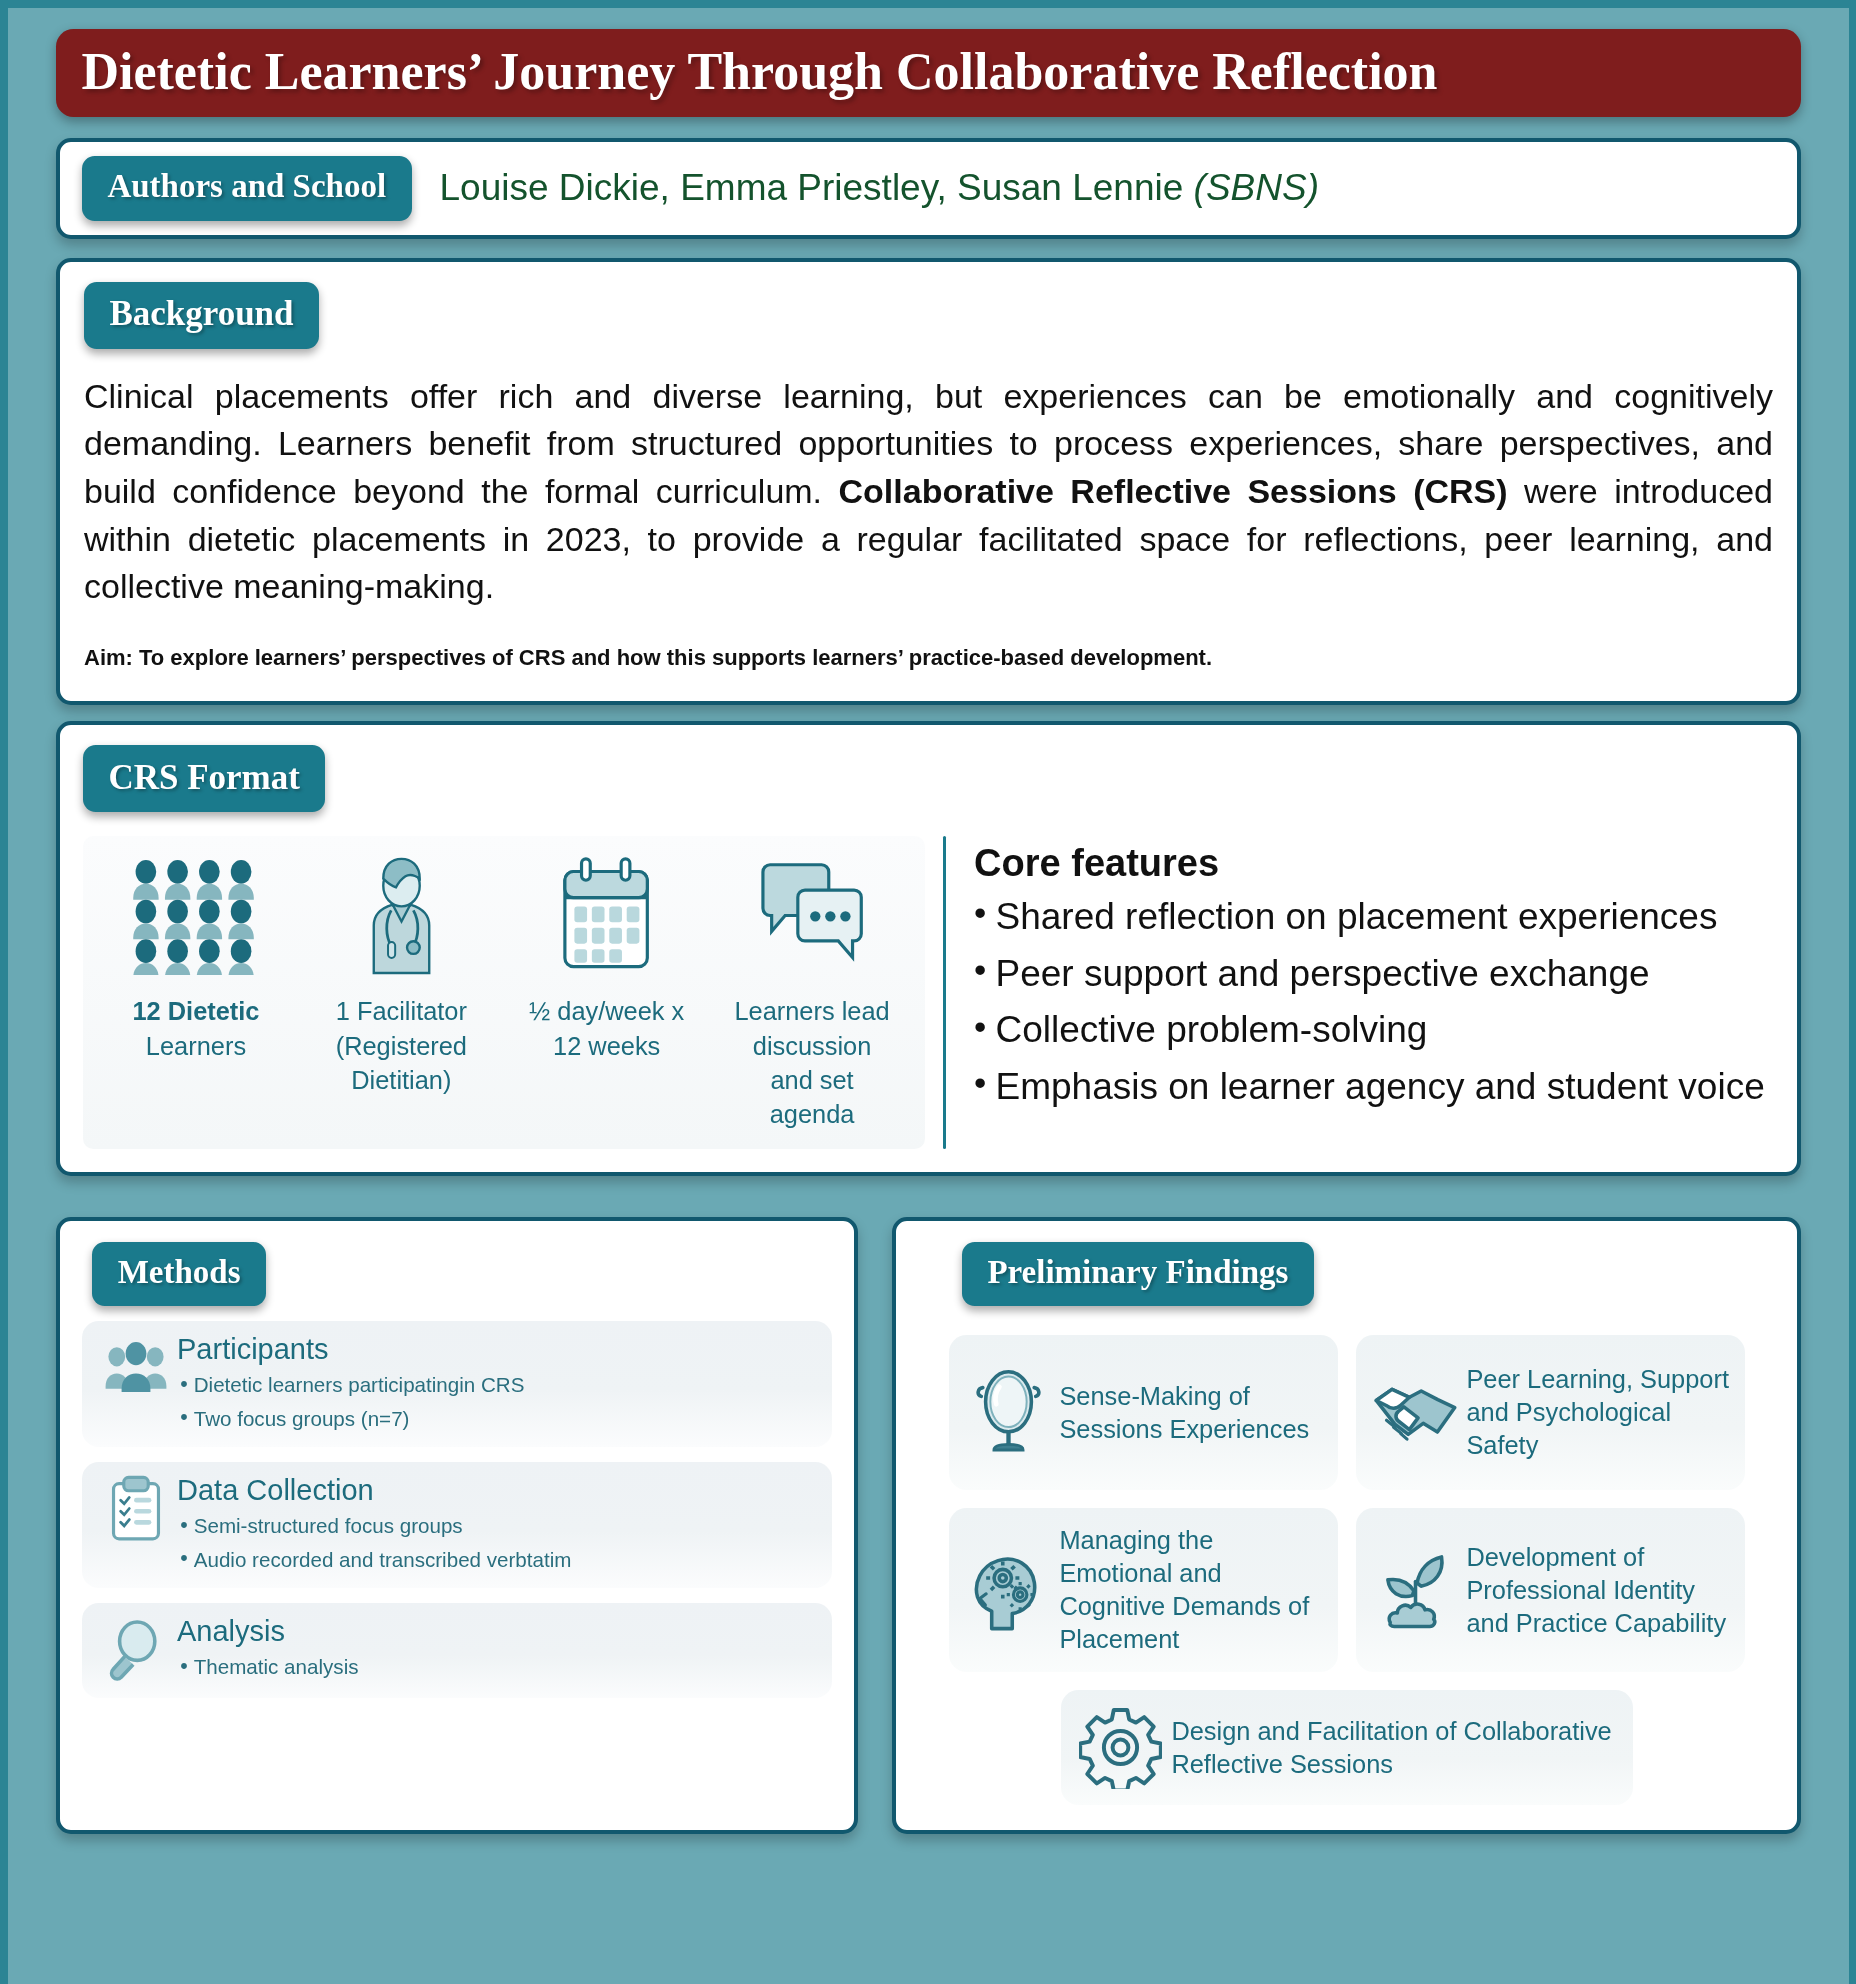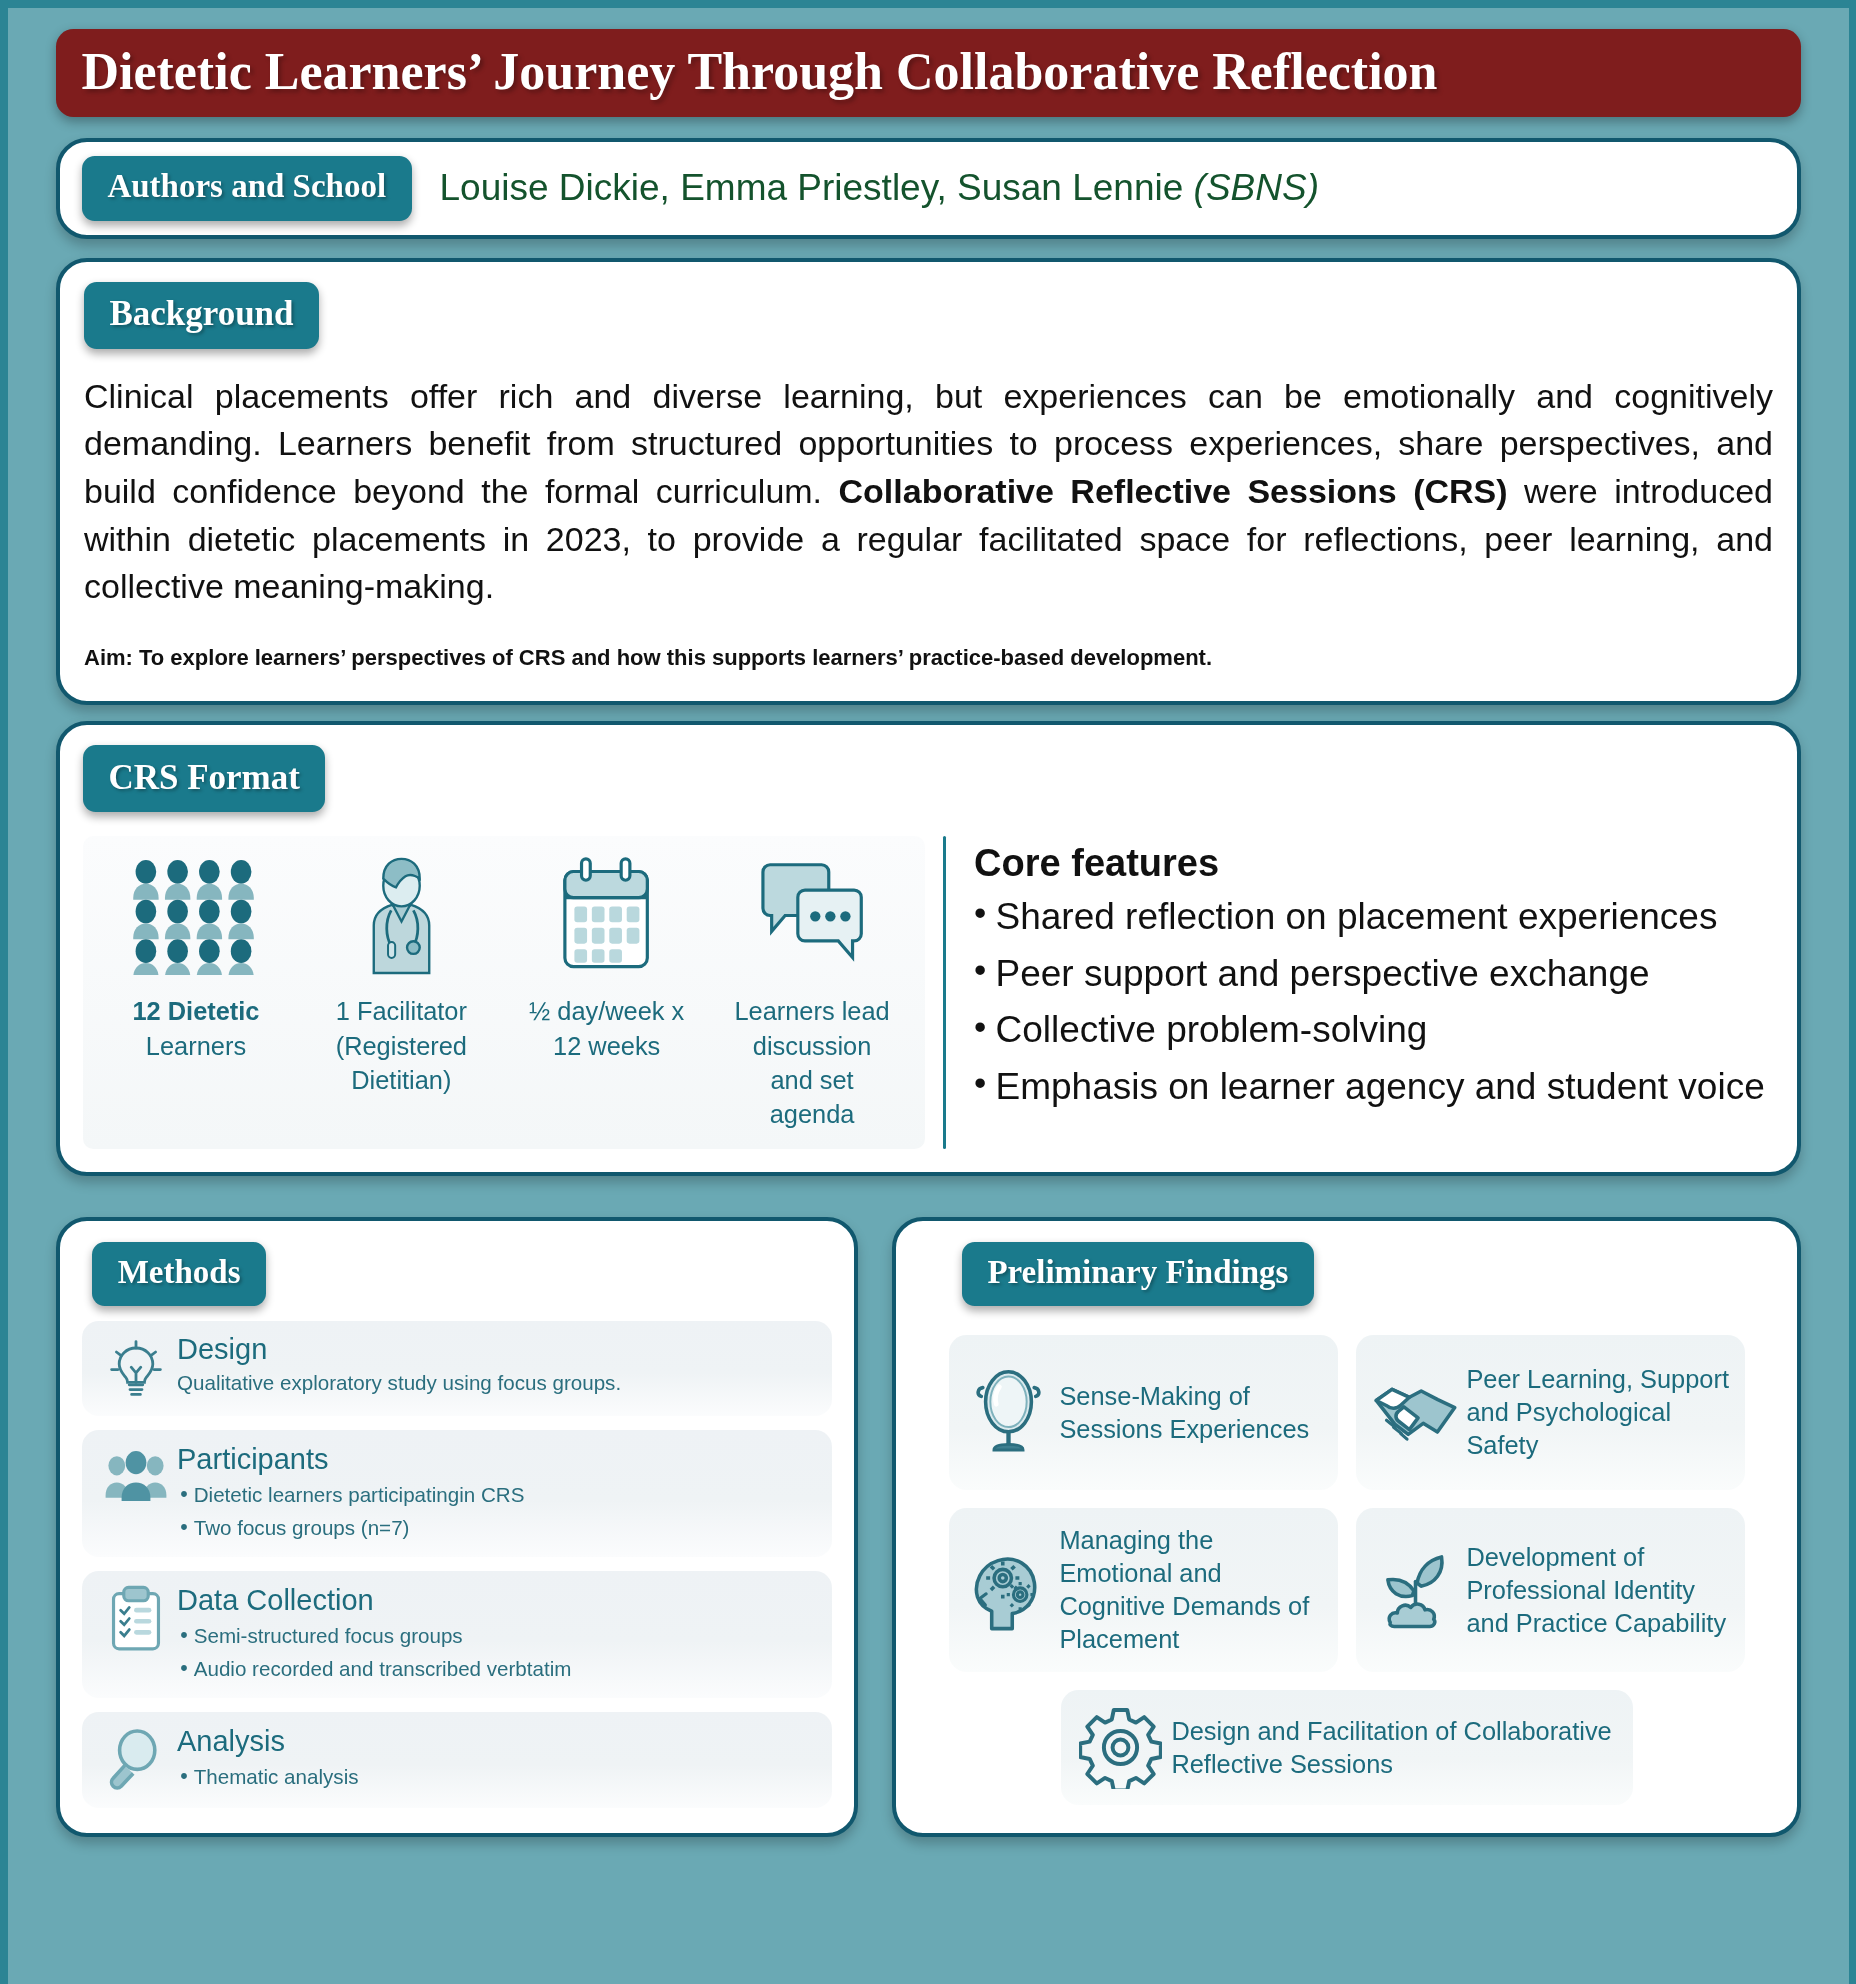--- a/index.html
+++ b/index.html
@@ -44,21 +44,21 @@
     font-size:52px;
     color:#ffffff;
     letter-spacing:0px;
     text-shadow: 2.8px 2.8px 4px rgba(0,0,0,0.28);
   }
 
   
   .panel{
     background:#ffffff;
     border:4.4px solid #11586e;
-    border-radius:31px;
+    border-radius:15px;
     box-shadow:0 6.4px 12px rgba(0,0,0,0.22);
     box-sizing:border-box;
   }
 
   
   .badge{
     display:inline-block;
     background:#1a7a8c;
     color:#ffffff;
     border-radius:12.7px;
@@ -376,36 +376,20 @@
         </ul>
       </div>
     </div>
   </div>
 
   <div class="mid-row">
 
     <div class="panel methods-panel">
       <div class="badge">Methods</div>
 
-      <div class="m-card">
-        <div class="m-icon">
-          <svg width="60" height="64" viewBox="0 0 150 160">
-            <g fill="none" stroke="#3a7e8e" stroke-width="7" stroke-linecap="round">
-              <path d="M75 30c-24 0-42 18-42 40 0 16 10 25 16 33 4 5 5 9 5 13h42c0-4 1-8 5-13 6-8 16-17 16-33 0-22-18-40-42-40z"></path>
-              <path d="M75 14v16M26 40l12 9M124 40l-12 9M14 84h16M120 84h16"></path>
-              <path d="M58 122h34M60 134h30M64 146h22"></path>
-              <path d="M75 116v-24M75 92l-12-14M75 92l12-14"></path>
-            </g>
-          </svg>
-        </div>
-        <div class="m-text">
-          <div class="m-title">Design</div>
-          <div class="m-desc">Qualitative exploratory study using focus groups.</div>
-        </div>
-      </div>
 
       <div class="m-card">
         <div class="m-icon">
           <svg width="64" height="56" viewBox="0 0 160 140">
             <g class="ic-mid">
               <ellipse cx="32" cy="42" rx="21" ry="24"></ellipse>
                 <path d="M4 116c0-20 12-32 28-32s28 12 28 32v6H4z"></path>
               <ellipse cx="128" cy="42" rx="21" ry="24"></ellipse>
                 <path d="M100 116c0-20 12-32 28-32s28 12 28 32v6h-56z"></path>
             </g>

